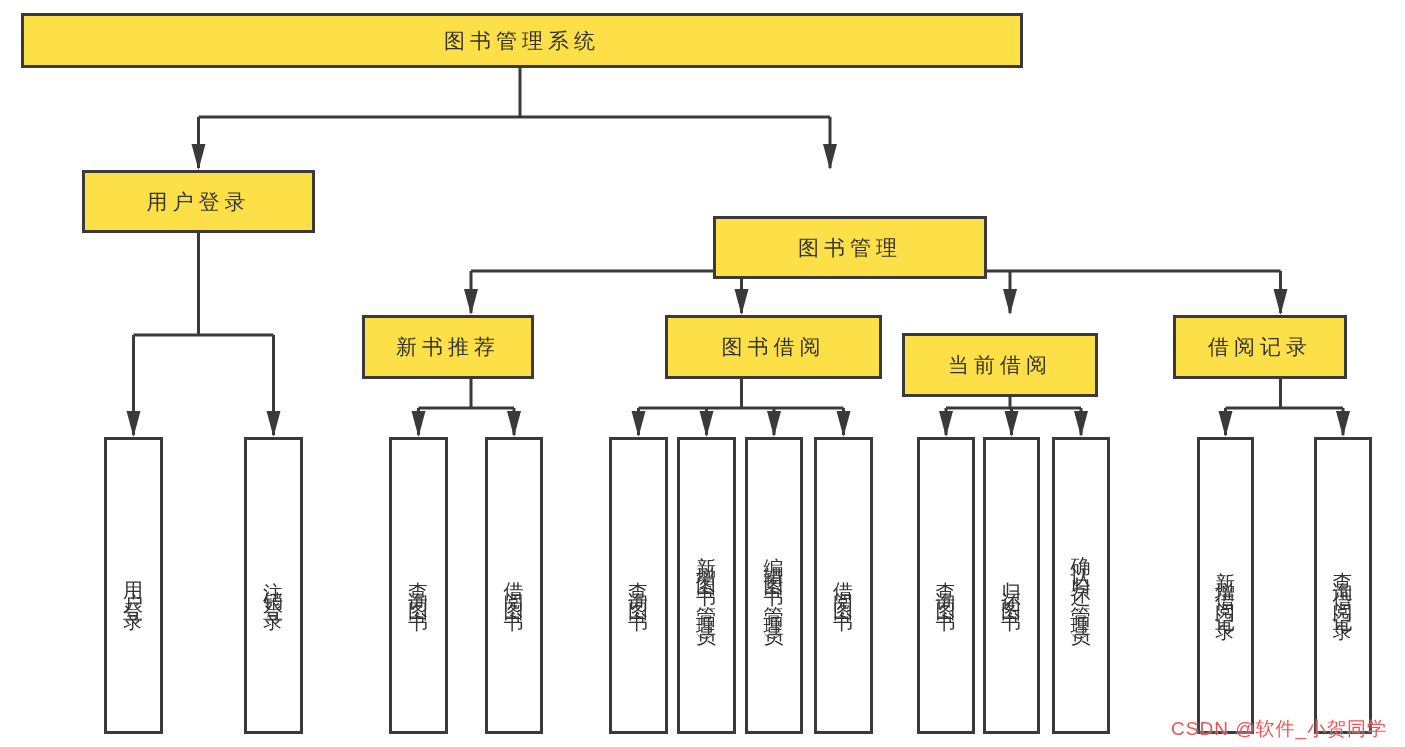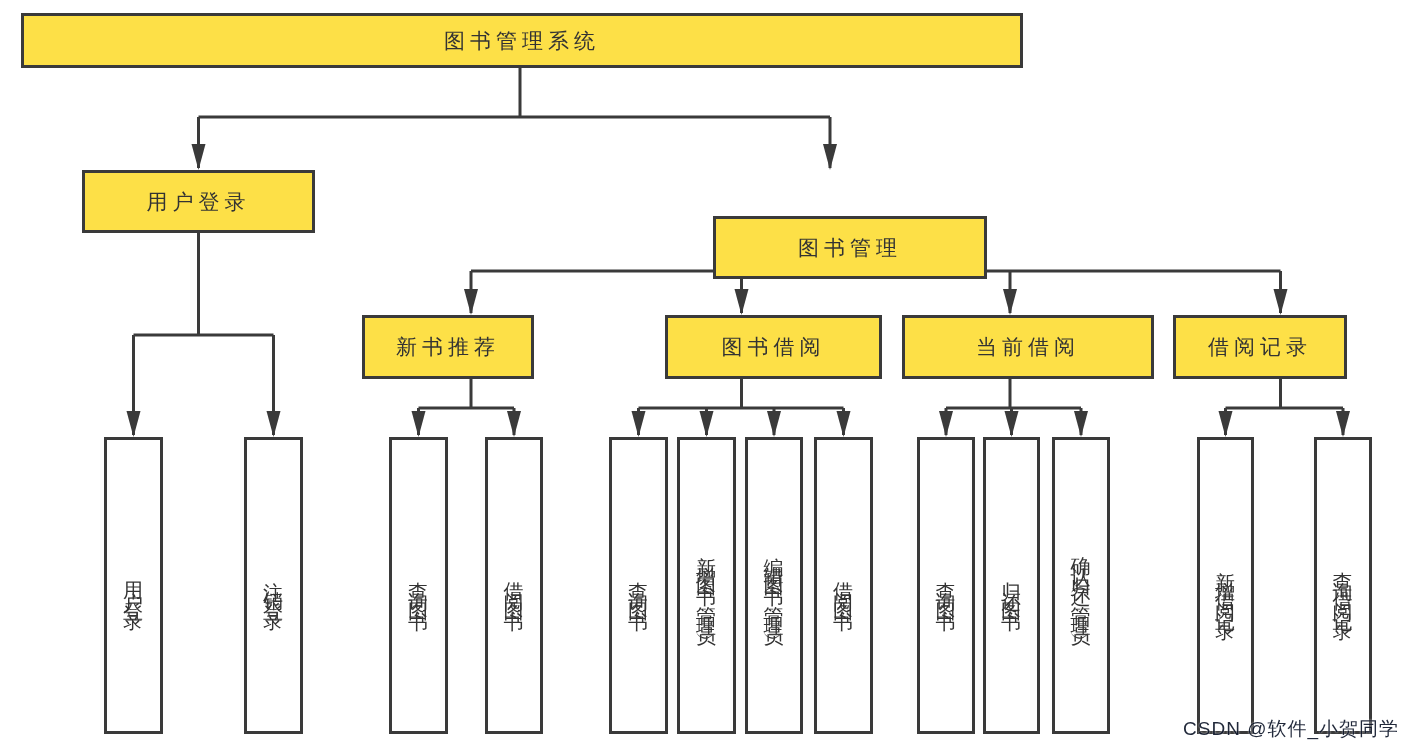--- a/index.html
+++ b/index.html
@@ -17,31 +17,31 @@
   .vbox {
     position:absolute; box-sizing:border-box;
     border:3px solid #3a3a3a; background:#ffffff;
     display:flex; align-items:center; justify-content:center;
   }
   .vbox .vtext {
     writing-mode:vertical-rl; text-orientation:mixed;
     font-size:20px; letter-spacing:10px; line-height:1.1; color:#333333;
   }
   .watermark {
-    position:absolute; right:6px; top:716px; z-index:5;
-    font-size:19px; color:#0f172a; opacity:0.92; letter-spacing:1px;
+    position:absolute; right:18px; top:716px; z-index:5;
+    font-size:19px; color:#ef4444; opacity:0.92; letter-spacing:1px;
     text-shadow:0 0 2px #ffffff; white-space:nowrap;
   }
   
   #n-root { left:21px;  top:13px;  width:1002px; height:55px; }
   #n-ul   { left:82px;  top:170px; width:233px;  height:63px; }
   #n-bm   { left:713px; top:170px; width:274px;  height:63px;margin-top:46px; }
   #n-nb   { left:362px; top:315px; width:172px;  height:64px; }
   #n-bw   { left:633px; top:315px; width:217px;  height:64px;margin-left:32px; }
-  #n-cb   { left:902px; top:315px; width:252px;  height:64px;align-items:center; }
+  #n-cb   { left:902px; top:333px; width:196px;  height:64px;align-items:center; }
   #n-br   { left:1173px;top:315px; width:174px;  height:64px; }
   
   .leafrow { top:437px; height:297px; }
   #l-ul1 { left:104px;  width:59px; }
   #l-ul2 { left:244px;  width:59px; }
   #l-nb1 { left:389px;  width:59px; }
   #l-nb2 { left:485px;  width:58px; }
   #l-bw1 { left:609px;  width:59px; }
   #l-bw2 { left:677px;  width:59px; }
   #l-bw3 { left:745px;  width:58px; }

